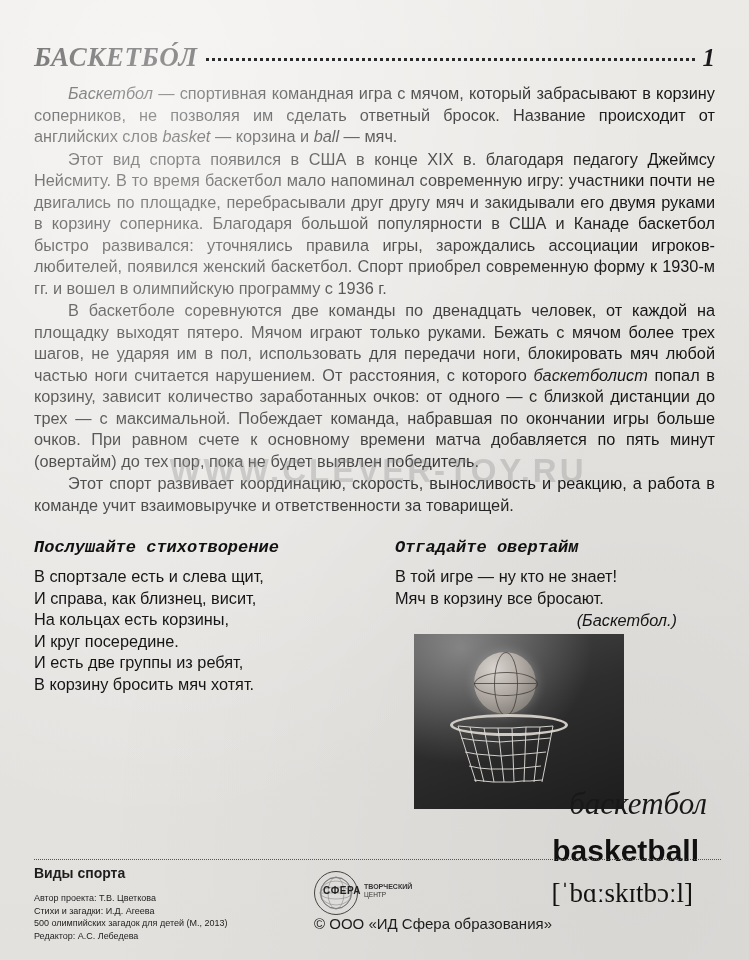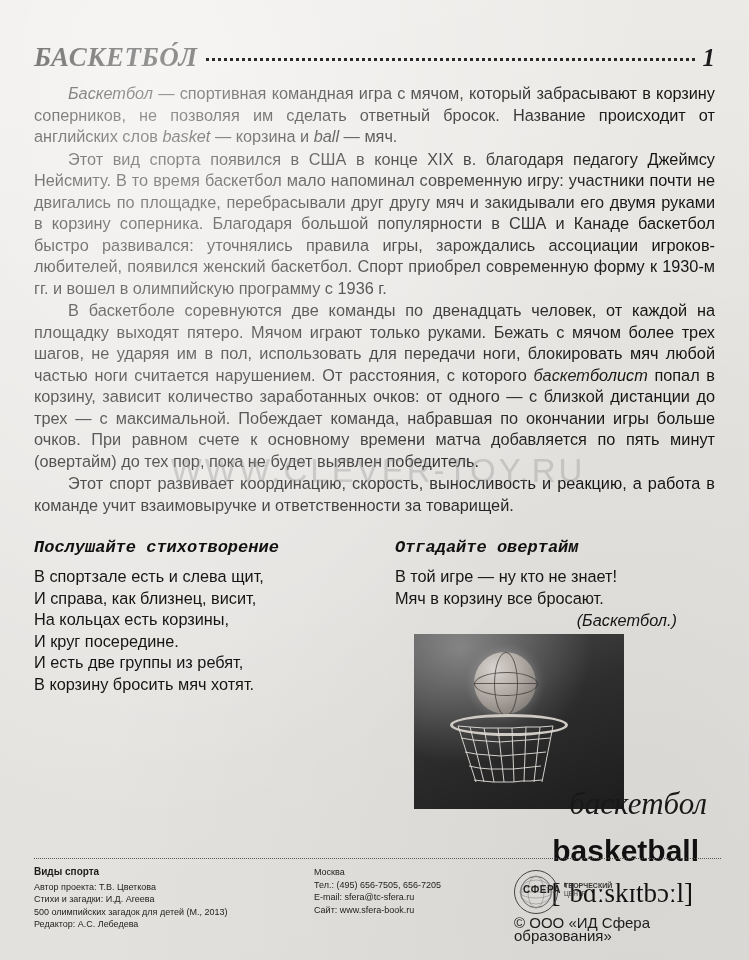--- a/index.html
+++ b/index.html
@@ -78,21 +78,21 @@
   .it { font-style: italic; }
 
   
   .watermark {
     position: absolute;
     left: 48px;
     top: 452px;
     width: 660px;
     text-align: center;
     font-family: "Liberation Sans", sans-serif;
-    font-weight: normal;
+    font-weight: bold;
     font-size: 33px;
     letter-spacing: 3px;
     color: rgba(150,150,150,0.38);
     pointer-events: none;
     white-space: nowrap;
   }
 
   
   .lower {
     position: relative;
@@ -244,22 +244,22 @@
     border-top: 1px dotted #555;
     padding-top: 7px;
     display: flex;
     font-size: 9px;
     line-height: 12.5px;
     color: #1d1d1d;
   }
   .footer-col-1 { width: 280px; }
   .footer-col-1 .cat {
     font-weight: bold;
-    font-size: 10px;
-    margin-bottom: 2px;
+    font-size: 14px;
+    margin-bottom: 13px;
   }
   .footer-col-2 { width: 200px; }
   .footer-col-3 {
     flex: 1;
     display: flex;
     align-items: flex-start;
     gap: 6px;
     padding-top: 4px;
   }
   .logo-circle {
@@ -383,26 +383,20 @@
     </div>
   </div>
 
   <div class="footer">
     <div class="footer-col-1">
       <div class="cat">Виды спорта</div>
       <div>Автор проекта: Т.В. Цветкова</div>
       <div>Стихи и загадки: И.Д. Агеева</div>
       <div>500 олимпийских загадок для детей (М., 2013)</div>
       <div>Редактор: А.С. Лебедева</div>
-    </div>
-    <div class="footer-col-2">
-      <div>Москва</div>
-      <div>Тел.: (495) 656-7505, 656-7205</div>
-      <div>E-mail: sfera@tc-sfera.ru</div>
-      <div>Сайт: www.sfera-book.ru</div>
     </div>
     <div class="footer-col-3">
       <div class="footer-col-3-wrap">
         <div style="display:flex; gap:6px; align-items:flex-start;">
           <div class="logo-circle">
             <div class="inner"></div>
             <div class="lines">
               <svg width="42" height="42" viewBox="0 0 42 42">
                 <g stroke="#8a8a8a" stroke-width="0.6" fill="none">
                   <ellipse cx="21" cy="21" rx="8" ry="16"></ellipse>

